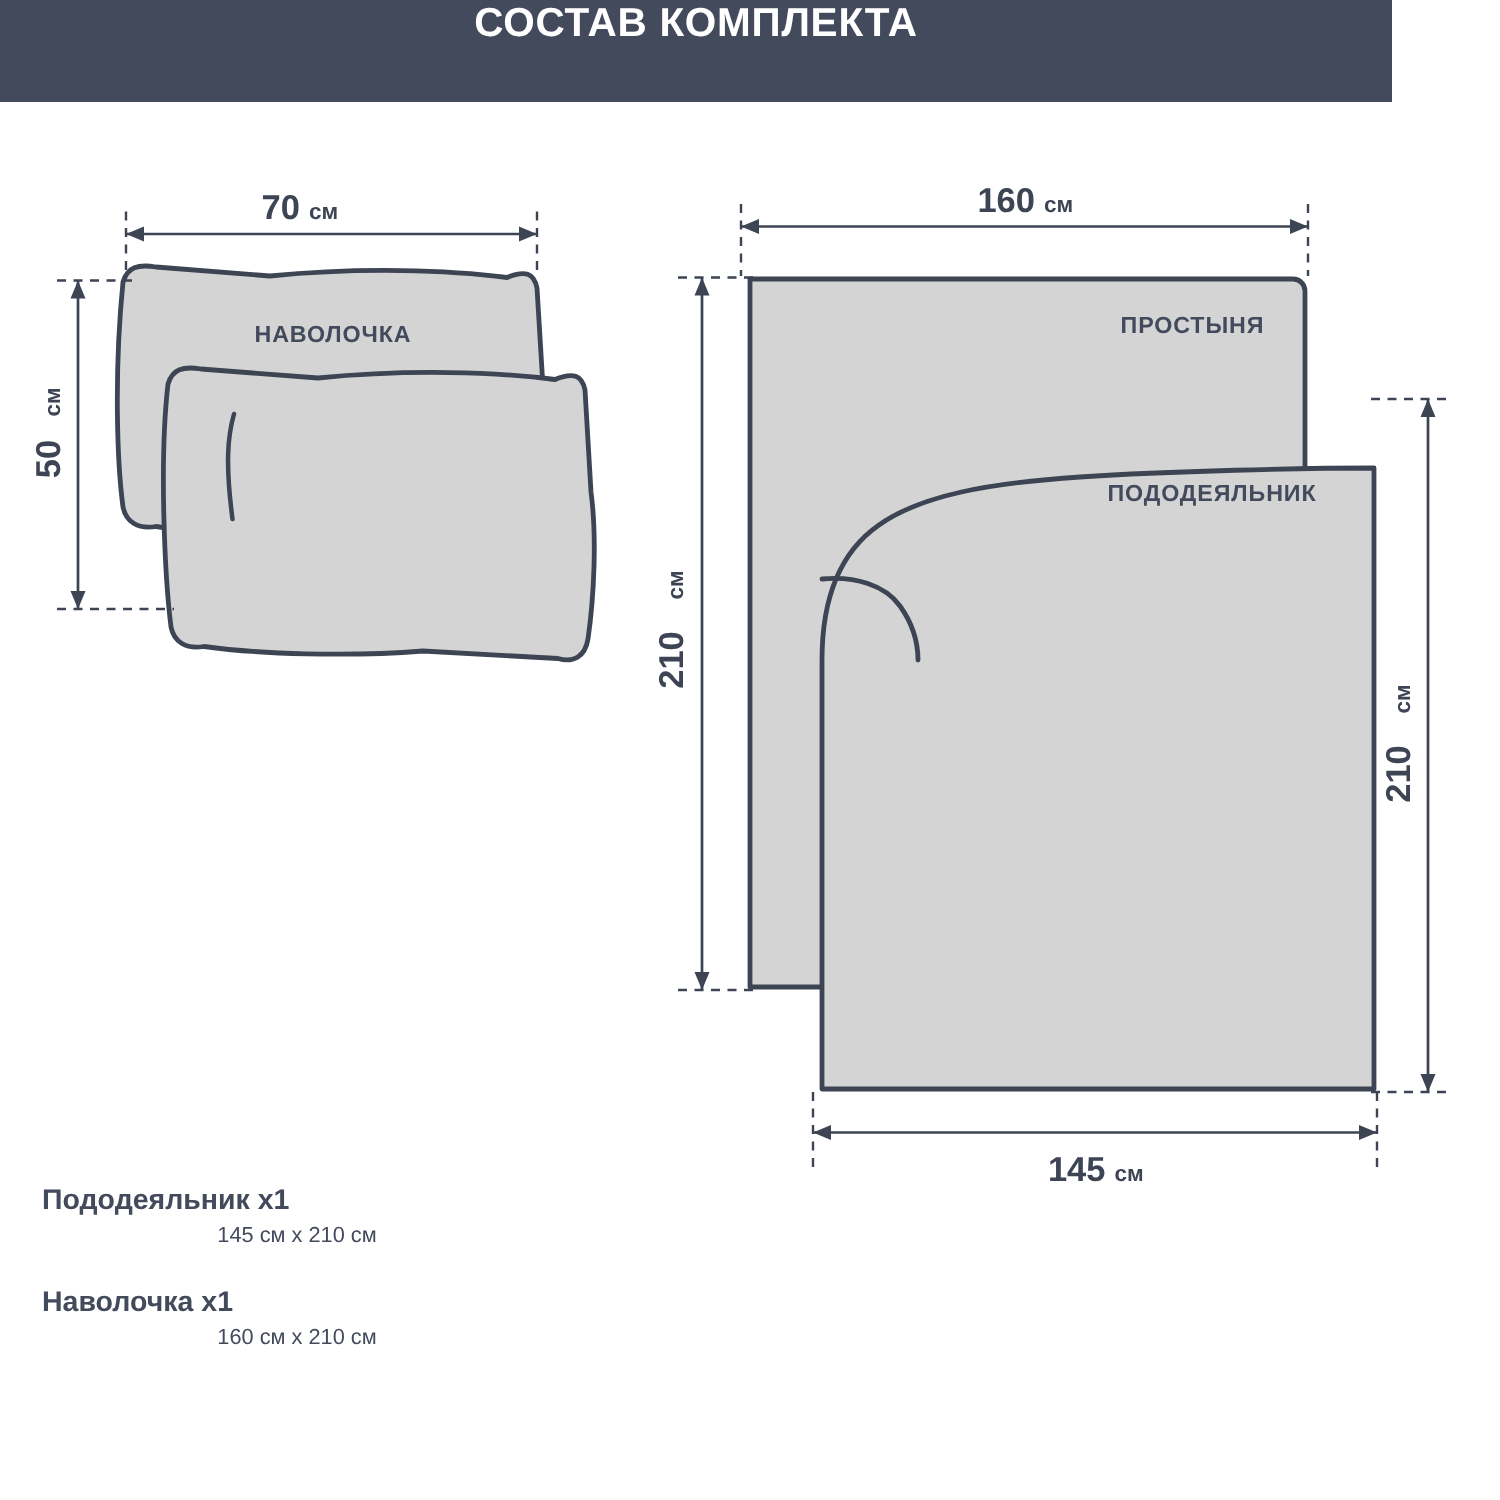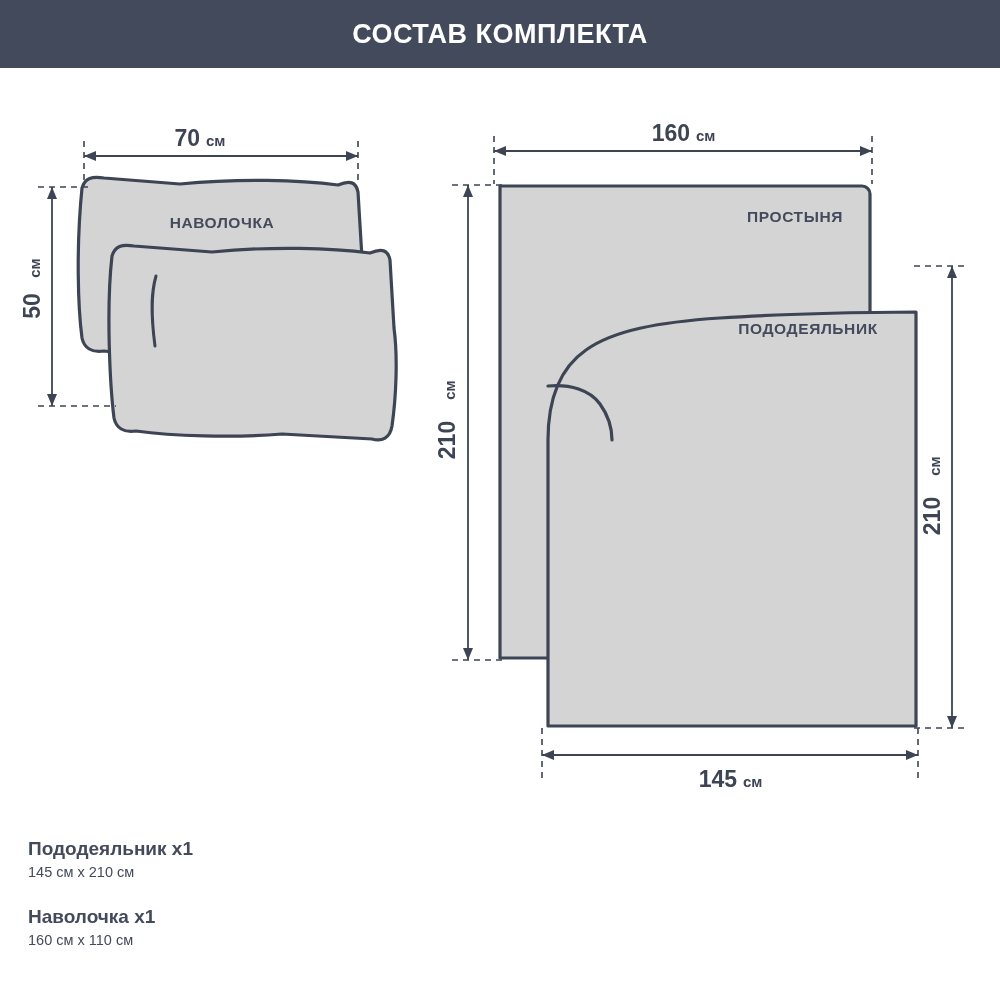--- a/index.html
+++ b/index.html
@@ -17,25 +17,24 @@
     position: relative;
     width: 1000px;
     height: 1000px;
     background: #ffffff;
   }
   
   .header {
     position: absolute;
     left: 0;
     top: 0;
-    width: 1000px;
+    width: 928px;
     height: 68px;
     background: #434a5c;
     display: flex;
-    align-items: center;
     justify-content: center;
   }
   .header-title {
     color: #ffffff;
     font-size: 27px;
     font-weight: bold;
     letter-spacing: 0.5px;
     text-transform: uppercase;
   }
   
@@ -48,34 +47,34 @@
   }
   .diagram svg {
     display: block;
   }
   
   .legend {
     position: absolute;
     left: 28px;
     top: 790px;
     width: 340px;
-    margin-top: 48px;
   }
   .legend-item {
     margin-bottom: 26px;
   }
   .legend-title {
     color: #434a5c;
     font-size: 19px;
     font-weight: bold;
     margin-bottom: 4px;
   }
   .legend-sub {
     color: #434a5c;
     font-size: 14.5px;
+    text-align: center;
   }
   
   .lbl-dim {
     fill: #3d4453;
     font-family: "Liberation Sans", sans-serif;
     font-weight: bold;
     font-size: 23px;
   }
   .lbl-dim-unit {
     fill: #3d4453;
@@ -197,19 +196,19 @@
 
   <div class="legend">
 
     <div class="legend-item">
       <div class="legend-title">Пододеяльник x1</div>
       <div class="legend-sub">145 см x 210 см</div>
     </div>
 
     <div class="legend-item">
       <div class="legend-title">Наволочка x1</div>
-      <div class="legend-sub">160 см x 110 см</div>
+      <div class="legend-sub">160 см x 210 см</div>
     </div>
 
 
   </div>
 
 </div>
 
 </body></html>

